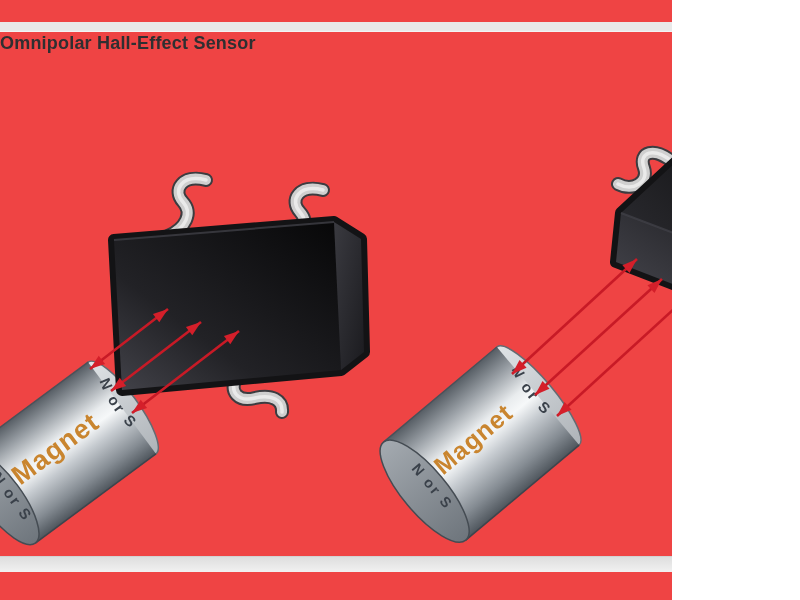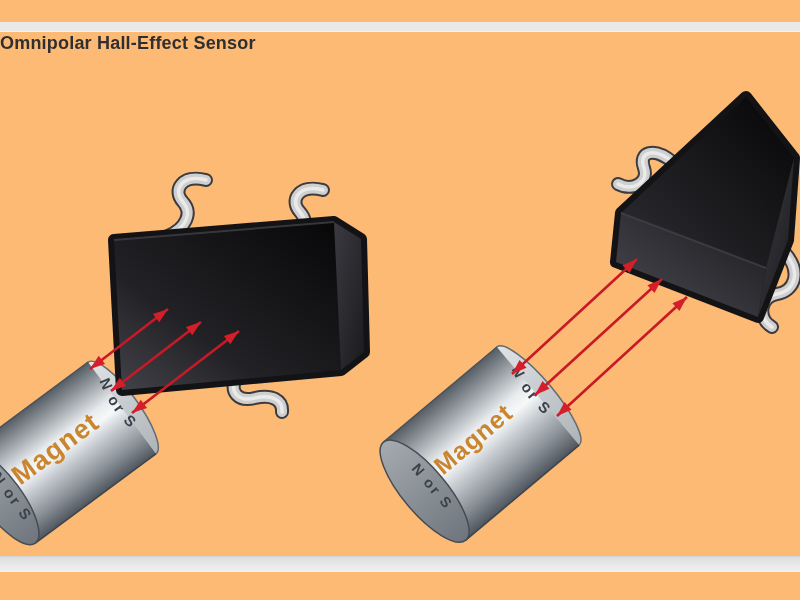--- a/index.html
+++ b/index.html
@@ -1,18 +1,18 @@
 <!DOCTYPE html>
 <html><head>
 <meta charset="utf-8">
 <style>
   html,body{margin:0;padding:0;background:#fff;}
   #stage{
-    position:relative;width:800px;height:600px;overflow:hidden;
-    background:#fdba74;font-family:"Liberation Sans",sans-serif;
+    position:relative;width:672px;height:600px;overflow:hidden;
+    background:#ef4444;font-family:"Liberation Sans",sans-serif;
   }
   .band{position:absolute;left:0;width:800px;}
   #band-top{top:22px;height:9px;background:#e9e9e9;border-bottom:1px solid #f3f3f3;}
   #band-bottom{top:556px;height:15px;background:linear-gradient(#dedede,#f1f1f1);border-top:1px solid #d2d2d2;}
   .panel-title{
     position:absolute;top:33px;font-size:18px;font-weight:bold;color:#2f2f31;
     letter-spacing:.2px;white-space:nowrap;
   }
   #title-left{left:0px;}
   #title-right{left:486px;}

